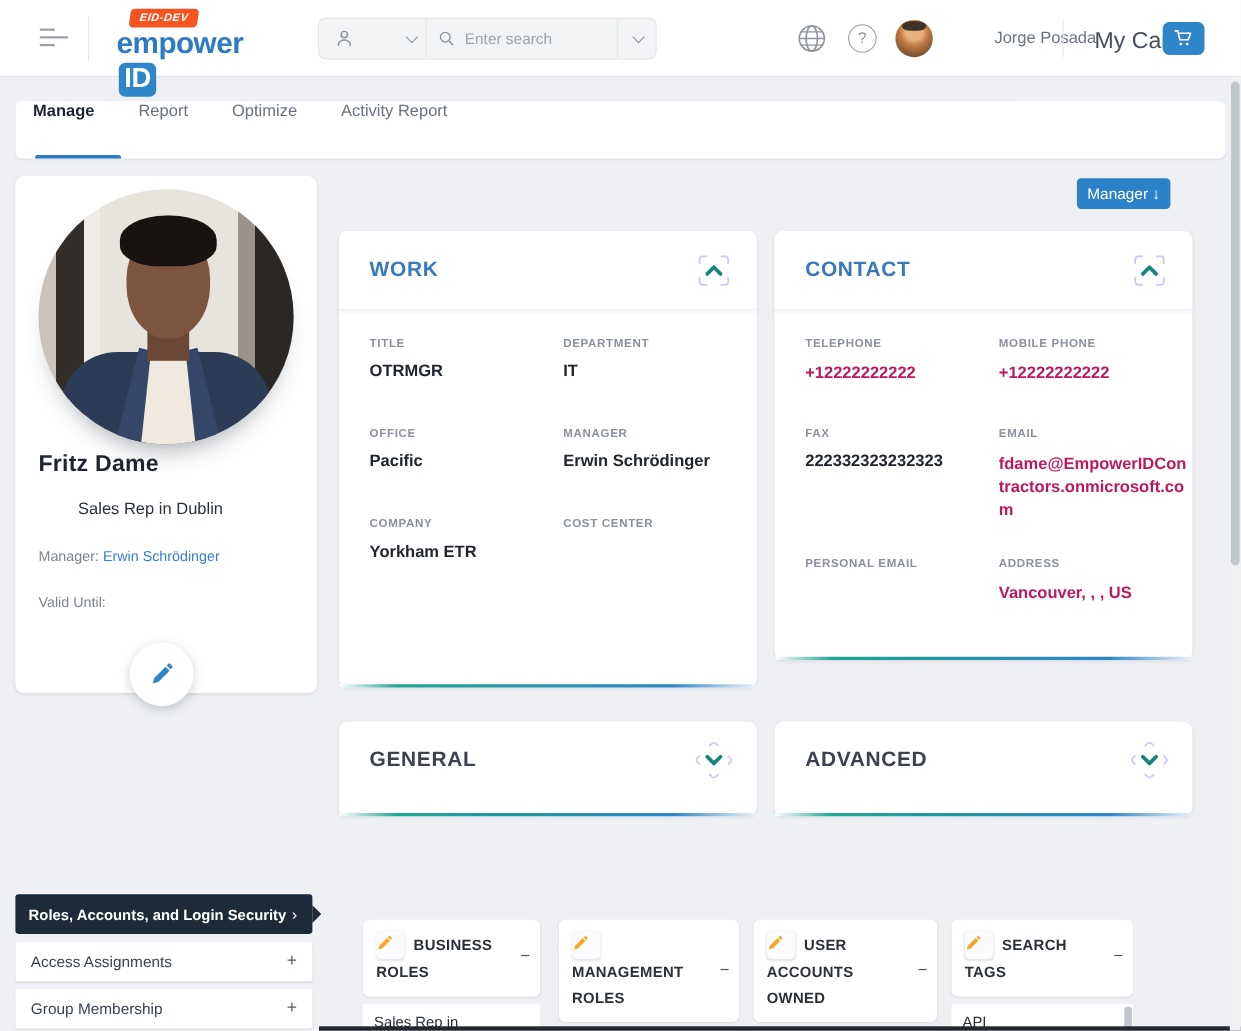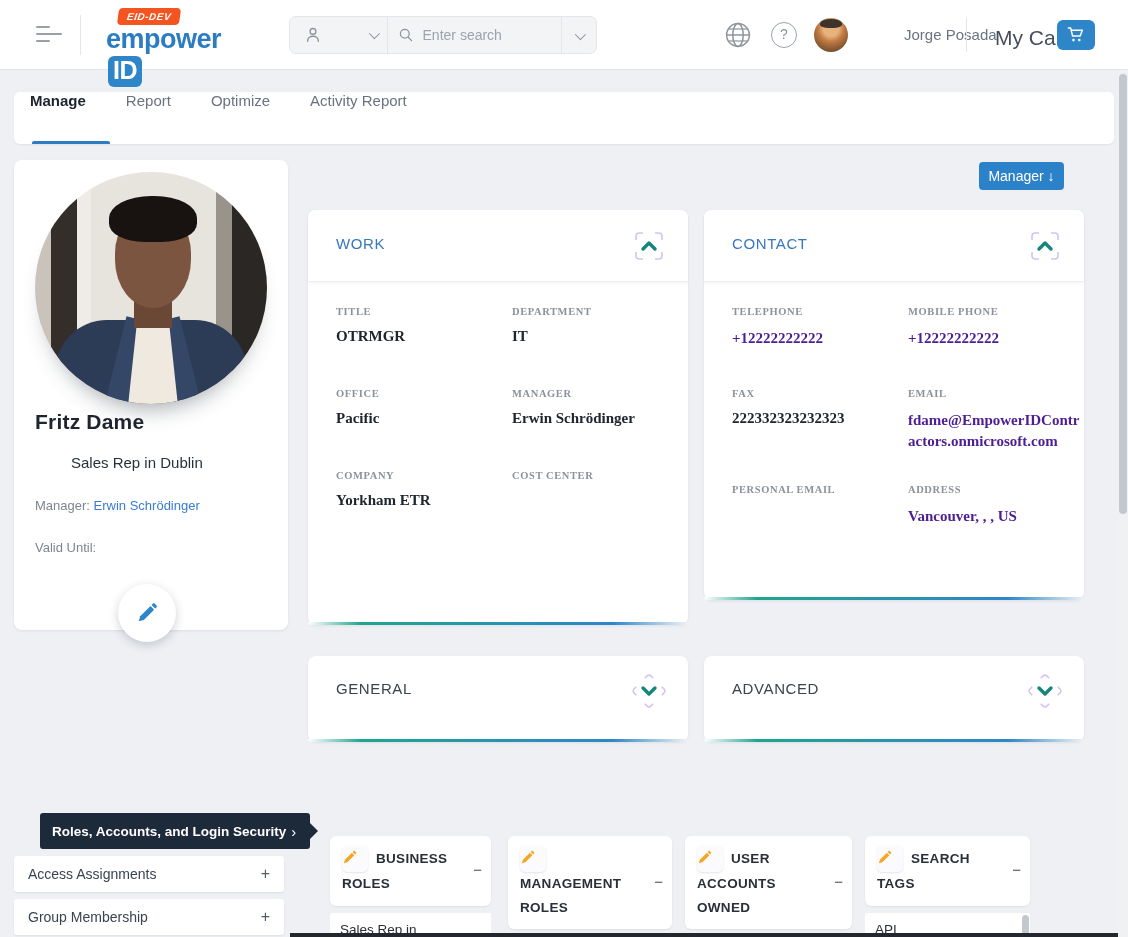--- a/index.html
+++ b/index.html
@@ -68,41 +68,41 @@
   .pf-manager { position:absolute; left:21px; top:338px; font-size:13px; color:#7e8590; }
   .pf-manager a { color:#3a7bd5; text-decoration:none; cursor:pointer; }
   .pf-valid { position:absolute; left:21px; top:380px; font-size:13px; color:#7e8590; }
   .edit-fab { position:absolute; left:104px; top:424px; width:58px; height:58px; background:#fff; border:none; border-radius:50%;
     box-shadow:0 3px 10px rgba(40,50,70,.22); cursor:pointer; display:flex; align-items:center; justify-content:center; }
 
   
   .panel { position:absolute; background:#fff; border-radius:8px; box-shadow:0 1px 3px rgba(16,24,40,.07); }
   .panel-hd { position:relative; height:72px; border-bottom:1px solid #edeff3; box-shadow:0 2px 3px rgba(20,30,50,.04);
     border-radius:8px 8px 0 0; background:#fff; }
-  .panel-title { position:absolute; left:28px; top:25px; font-size:15px; letter-spacing:.6px; color:#3779bd; font-weight:400; }
+  .panel-title { position:absolute; left:28px; top:25px; font-size:19px; letter-spacing:.6px; color:#3779bd; font-weight:700; }
   .panel-title.dark { color:#3c424e; }
   .toggle { position:absolute; right:22px; top:19px; width:34px; height:34px; background:none; border:none; cursor:pointer; padding:0; }
-  .panel-body { position:relative; padding:24px 28px 8px 28px; display:grid; grid-template-columns:168px 168px; column-gap:8px;font-family:Liberation Serif, serif; }
+  .panel-body { position:relative; padding:24px 28px 8px 28px; display:grid; grid-template-columns:168px 168px; column-gap:8px; }
   .fld { margin-bottom:32px; min-height:50px; }
   .fld .lb { font-size:10.5px; font-weight:bold; letter-spacing:.6px; color:#8b919c; text-transform:uppercase; }
   .fld .val { margin-top:11px; font-size:15px; font-weight:600; color:#20252e; width:172px; }
-  .fld .val.link { color:#4c1d95; cursor:pointer; word-break:break-all; line-height:1.4; }
+  .fld .val.link { color:#be185d; cursor:pointer; word-break:break-all; line-height:1.4; }
   .grad-edge { position:absolute; left:0; bottom:0; width:100%; height:3px; border-radius:0 0 8px 8px;
     background:linear-gradient(90deg,#ffffff 0%, #1fa58f 14%, #2e86c8 80%, #eef2f6 100%); }
 
   .panel-collapsed { height:86px; }
   .panel-collapsed .panel-title { top:24px; }
 
   
   .export-btn { position:absolute; left:979px; top:162px; width:85px; height:28px; background:#2c82c9; color:#fff;
     border:none; border-radius:4px; font-size:14px; font-family:inherit; cursor:pointer; }
 
   
   .sec-head { position:absolute; left:14px; top:813px; width:270px; height:36px; background:#1c2a3a; border-radius:3px;
-    color:#fff; font-size:13.5px; font-weight:bold; display:flex; align-items:center; padding:0 12px; cursor:pointer;margin-left:26px; }
+    color:#fff; font-size:13.5px; font-weight:bold; display:flex; align-items:center; padding:0 12px; cursor:pointer; }
   .sec-head:after { content:""; position:absolute; right:-8px; top:10px; border-top:8px solid transparent;
     border-bottom:8px solid transparent; border-left:8px solid #1c2a3a; }
   .sec-head .caret { margin-left:5px; font-weight:normal; font-size:15px; }
   .sec-row { position:absolute; left:14px; width:270px; height:36px; background:#fff; border-radius:3px;
     box-shadow:0 1px 2px rgba(16,24,40,.08); display:flex; align-items:center; justify-content:space-between;
     padding:0 14px; font-size:14px; color:#3a4350; cursor:pointer; }
   .sec-row .plus { color:#555b64; font-size:16px; }
 
   
   .role-col { position:absolute; top:836px; }

